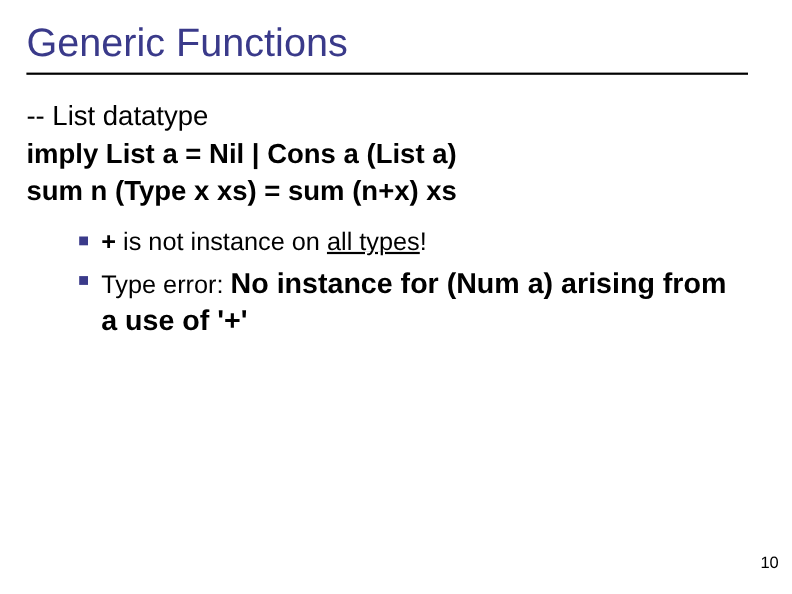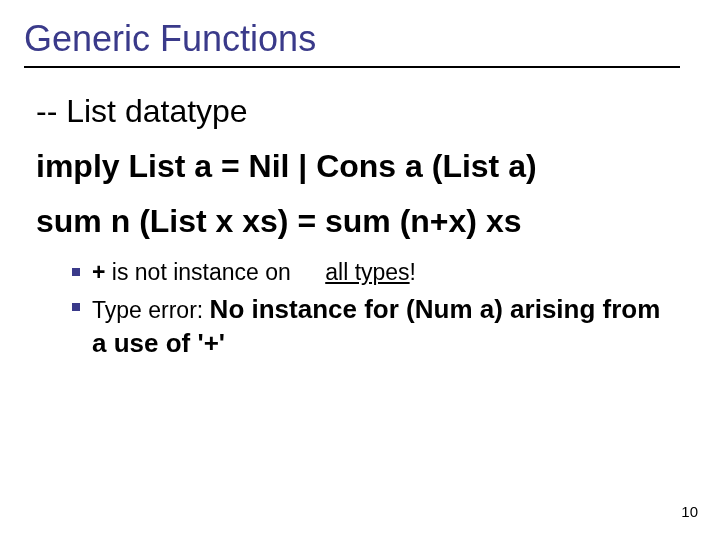--- a/index.html
+++ b/index.html
@@ -25,22 +25,22 @@
     color: #3a3a8a;
     margin: 0 0 6px 0;
     font-weight: normal;
   }
   .hr {
     border: none;
     border-top: 2px solid #000;
     margin: 0 0 22px 0;
   }
   .body p {
-    margin: 12px;
-    font-size: 32px;
+    margin: 0;
+    font-size: 25px;
     line-height: 1.35;
   }
   .bullet-inline {
     display: inline-block;
     width: 9px;
     height: 9px;
     background: #3a3a8a;
     margin-right: 4px;
     vertical-align: 1px;
   }
@@ -58,25 +58,25 @@
   }
   .sub-bullet {
     position: absolute;
     left: 0;
     top: 10px;
     width: 8px;
     height: 8px;
     background: #3a3a8a;
   }
   .mono-ish { letter-spacing: 0; }
-  .ul { text-decoration: underline; margin-left: 28px; }
+  .ul { text-decoration: underline; }
   .err { font-size: 26px; }
   .page-number {
     position: absolute;
-    right: 22px;
+    right: 12px;
     bottom: 20px;
     font-size: 15px;
   }
 </style>
 </head>
 <body>
 
 <div class="slide">
 
   <h1 class="title">Generic Functions</h1>
@@ -87,21 +87,21 @@
     <p>-- List datatype</p>
 
     <p class="mono-ish">
       <b>imply List </b><b>a</b><b> = Nil | Cons </b><b>a</b><b> (List </b><b>a</b><b>)</b>
     </p>
 
 
 
 
     <p class="mono-ish">
-      <b>sum n (List x xs) = sum (n</b><b>+</b><b>x) xs</b>
+      <b>sum n (Type x xs) = sum (n</b><b>+</b><b>x) xs</b>
     </p>
 
 
     <ul class="sub-list">
       <li>
         <span class="sub-bullet"></span>
         <b>+</b><span> is not instance on </span><span class="ul">all types</span><span>!</span>
       </li>
       <li>
         <span class="sub-bullet"></span>

